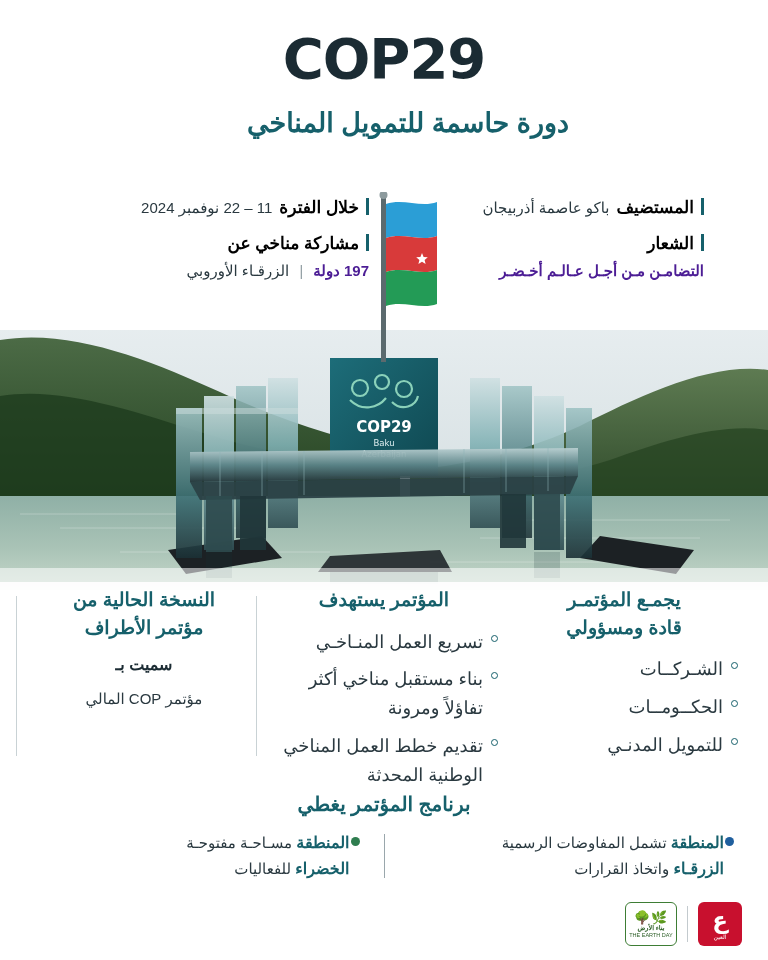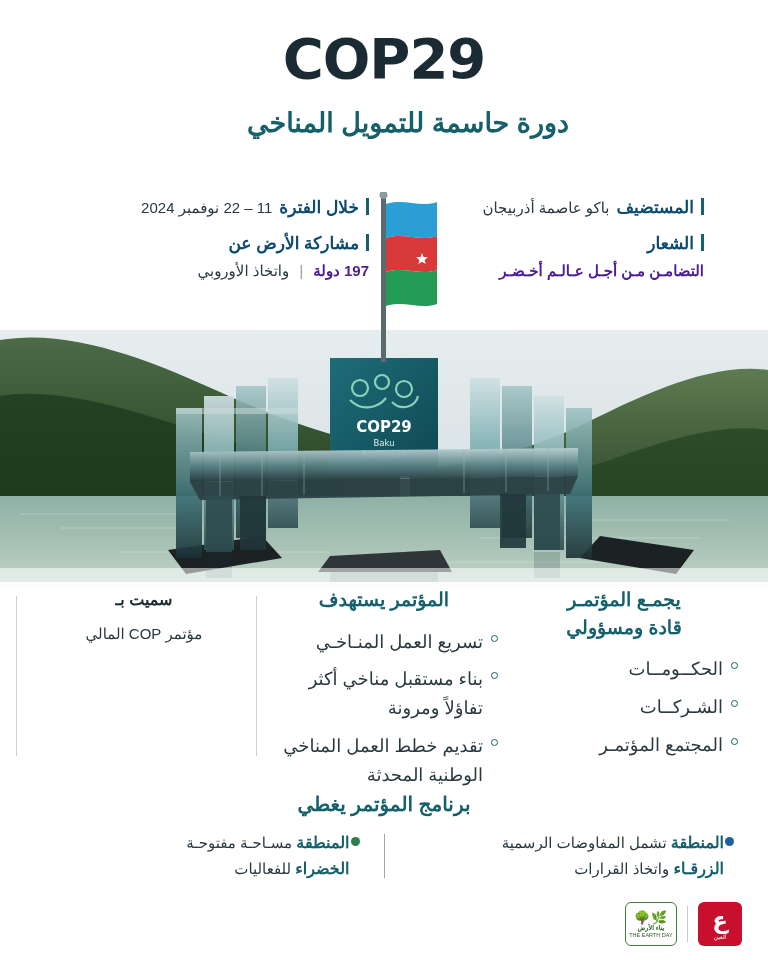--- a/index.html
+++ b/index.html
@@ -77,21 +77,21 @@
     display: inline-block;
     width: 3px;
     height: 17px;
     background: #16606b;
     flex: 0 0 auto;
     transform: translateY(2px);
   }
   .fact-key {
     font-size: 17px;
     font-weight: 700;
-    color: #0c4a6e;
+    color: #000000;
   }
   .fact-val {
     font-size: 15px;
     font-weight: 400;
     color: #2a3940;
   }
   .fact-val.b {
     font-weight: 700;
     color: #4c1d95;
   }
@@ -452,26 +452,26 @@
       </div>
 
       <div class="facts-col left">
         <div class="fact-row col-left">
           <span class="bar"></span>
           <span class="fact-key">خلال الفترة</span>
           <span class="fact-val">11 – 22 نوفمبر 2024</span>
         </div>
         <div class="fact-row col-left">
           <span class="bar"></span>
-          <span class="fact-key">مشاركة الأرض عن</span>
+          <span class="fact-key">مشاركة مناخي عن</span>
         </div>
         <div class="fact-sub">
           <span class="fact-val b">197 دولة</span>
           <span class="sep">|</span>
-          <span class="fact-val">واتخاذ الأوروبي</span>
+          <span class="fact-val">الزرقـاء الأوروبي</span>
         </div>
       </div>
     </div>
   </div>
 
   <div class="flag-wrap">
     <svg width="110" height="150" viewBox="0 0 110 150" xmlns="http://www.w3.org/2000/svg">
       <rect x="52" y="0" width="5" height="150" fill="#5b6a6e"></rect>
       <circle cx="54.5" cy="3" r="4" fill="#8d9b9e"></circle>
       <g>
@@ -489,29 +489,29 @@
   <div class="cols">
 
     <div class="col c1">
       <div class="col-head">
         <div>يجمـع المؤتمـر</div>
         <div>قادة ومسؤولي</div>
       </div>
       <ul class="bullets gov">
         <li>
             <span class="dot"></span>
+            <span class="txt">الشـركــات</span>
+          </li>
+        <li>
+            <span class="dot"></span>
             <span class="txt">الحكــومــات</span>
           </li>
         <li>
             <span class="dot"></span>
-            <span class="txt">الشـركــات</span>
-          </li>
-        <li>
-            <span class="dot"></span>
-            <span class="txt">المجتمع المؤتمـر</span>
+            <span class="txt">للتمويل المدنـي</span>
           </li>
       </ul>
     </div>
 
     <div class="col c2">
       <div class="col-head">
         <div>المؤتمر يستهدف</div>
       </div>
       <ul class="bullets center">
         <li>
@@ -523,20 +523,24 @@
             <span class="txt">بناء مستقبل مناخي أكثر تفاؤلاً ومرونة</span>
           </li>
         <li>
             <span class="dot"></span>
             <span class="txt">تقديم خطط العمل المناخي الوطنية المحدثة</span>
           </li>
       </ul>
     </div>
 
     <div class="col c3">
+      <div class="col-head">
+        <div>النسخة الحالية من</div>
+        <div>مؤتمر الأطراف</div>
+      </div>
       <div class="named-block">
         <div class="named-label">سميت بـ</div>
         <div class="named-val">مؤتمر COP المالي</div>
       </div>
     </div>
   </div>
 
   <div class="program">
     <div class="program-head">برنامج المؤتمر يغطي</div>
     <div class="program-row">

